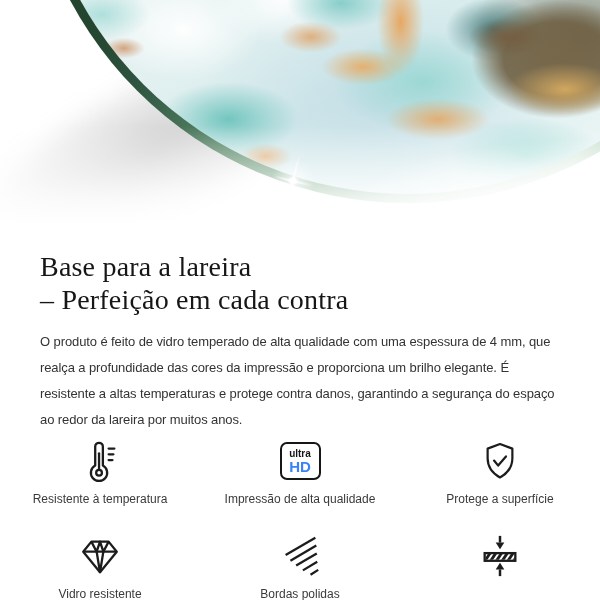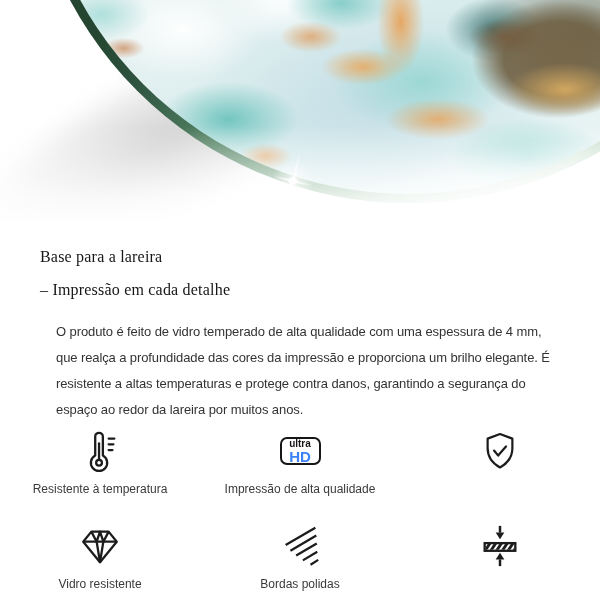--- a/index.html
+++ b/index.html
@@ -48,49 +48,49 @@
   .sparkle::before{content:"";position:absolute;left:50%;top:0;width:2px;height:100%;margin-left:-1px;
     background:linear-gradient(to bottom, rgba(255,255,255,0), #fff 45%, #fff 55%, rgba(255,255,255,0));}
   .sparkle::after{content:"";position:absolute;top:50%;left:15%;height:2px;width:70%;margin-top:-1px;
     background:linear-gradient(to right, rgba(255,255,255,0), #fff 45%, #fff 55%, rgba(255,255,255,0));}
   .hero-fade{position:absolute;inset:0;z-index:5;
     background:
       radial-gradient(ellipse 62% 58% at 98% 102%, #fff 28%, rgba(255,255,255,0) 72%),
       linear-gradient(to bottom, rgba(255,255,255,0) 55%, rgba(255,255,255,.8) 86%, #fff 98%);}
   
   .content{position:absolute;top:230px;left:0;width:600px;padding:0 40px;box-sizing:border-box;}
-  h1{font-family:"Liberation Serif","DejaVu Serif",serif;font-weight:400;font-size:16px;line-height:33px;
-     margin:10px 0 0 0;color:#161616;letter-spacing:.2px;}
-  .desc{margin:13px 0 0 16px;max-width:540px;font-size:13px;letter-spacing:-0.1px;line-height:26px;color:#333;}
+  h1{font-family:"Liberation Serif","DejaVu Serif",serif;font-weight:400;font-size:28px;line-height:33px;
+     margin:20px 0 0 0;color:#161616;letter-spacing:.2px;}
+  .desc{margin:13px 0 0 0;max-width:540px;font-size:13px;letter-spacing:-0.1px;line-height:26px;color:#333;}
   
   .features{display:grid;grid-template-columns:1fr 1fr 1fr;row-gap:24px;margin:2px -40px 0 -40px;}
   .feature{display:flex;flex-direction:column;align-items:center;}
   .icon-wrap{height:52px;display:flex;align-items:center;justify-content:center;}
   .feature .label{font-size:12px;color:#3a3a3a;margin-top:5px;}
-  .uhd-box{width:41px;height:28px;border:2.5px solid #161616;border-radius:7px;
+  .uhd-box{width:41px;height:38px;border:2.5px solid #161616;border-radius:7px;
     display:flex;flex-direction:column;align-items:center;justify-content:center;box-sizing:border-box;}
   .uhd-top{font-size:10px;font-weight:700;line-height:11px;color:#161616;}
   .uhd-bottom{font-size:15px;font-weight:800;line-height:15px;color:#3b82f6;}
   svg.fi{stroke:#1c1c1c;fill:none;stroke-width:2.4;}
 </style>
 </head>
 <body>
 
 <div class="page">
 
   <div class="hero">
     <div class="hero-shadow"></div>
     <div class="disc-rim"></div>
     <div class="disc-art"></div>
     <div class="sparkle"></div>
     <div class="hero-fade"></div>
   </div>
 
   <div class="content">
-    <h1><span>Base para a lareira</span><br><span>– Impressão em cada detalhe</span></h1>
+    <h1><span>Base para a lareira</span><br><span>– Perfeição em cada contra</span></h1>
 
     <p class="desc">O produto é feito de vidro temperado de alta qualidade com uma espessura de 4 mm, que realça a profundidade das cores da impressão e proporciona um brilho elegante. É resistente a altas temperaturas e protege contra danos, garantindo a segurança do espaço ao redor da lareira por muitos anos.</p>
 
     <div class="features">
 
       <div class="feature">
         <div class="icon-wrap">
           <svg class="fi" width="46" height="46" viewBox="0 0 48 48" stroke-linecap="round" stroke-linejoin="round">
             <path d="M19 28.8 V9 a4 4 0 0 1 8 0 v19.8 a8.5 8.5 0 1 1 -8 0 Z"></path>
             <line x1="23" y1="16" x2="23" y2="33"></line>
@@ -113,20 +113,21 @@
         <div class="label">Impressão de alta qualidade</div>
       </div>
 
       <div class="feature">
         <div class="icon-wrap">
           <svg class="fi" width="44" height="44" viewBox="0 0 48 48" stroke-linecap="round" stroke-linejoin="round">
             <path d="M24 5.5 L37.5 10.5 V21 C37.5 31 32 37.5 24 42 C16 37.5 10.5 31 10.5 21 V10.5 Z"></path>
             <path d="M17.5 23.5 l4.5 5.5 l8.5 -10"></path>
           </svg>
         </div>
+        <div class="label">Protege a superfície</div>
       </div>
 
       <div class="feature">
         <div class="icon-wrap">
           <svg class="fi" width="46" height="46" viewBox="0 0 48 48" stroke-width="2.2" stroke-linejoin="round">
             <path d="M15 9 H33 L41.5 19.5 L24 41 L6.5 19.5 Z"></path>
             <path d="M6.5 19.5 H41.5"></path>
             <path d="M15 9 L20.5 19.5 L24 9 L27.5 19.5 L33 9"></path>
             <path d="M20.5 19.5 L24 41 M27.5 19.5 L24 41"></path>
           </svg>

